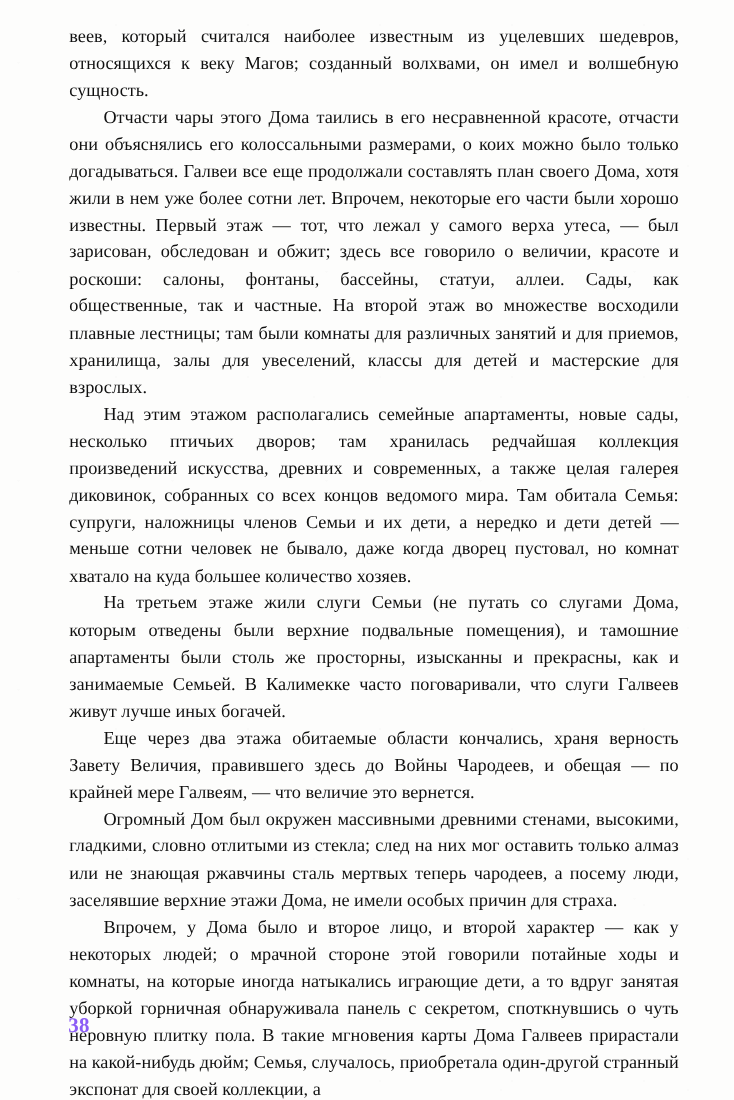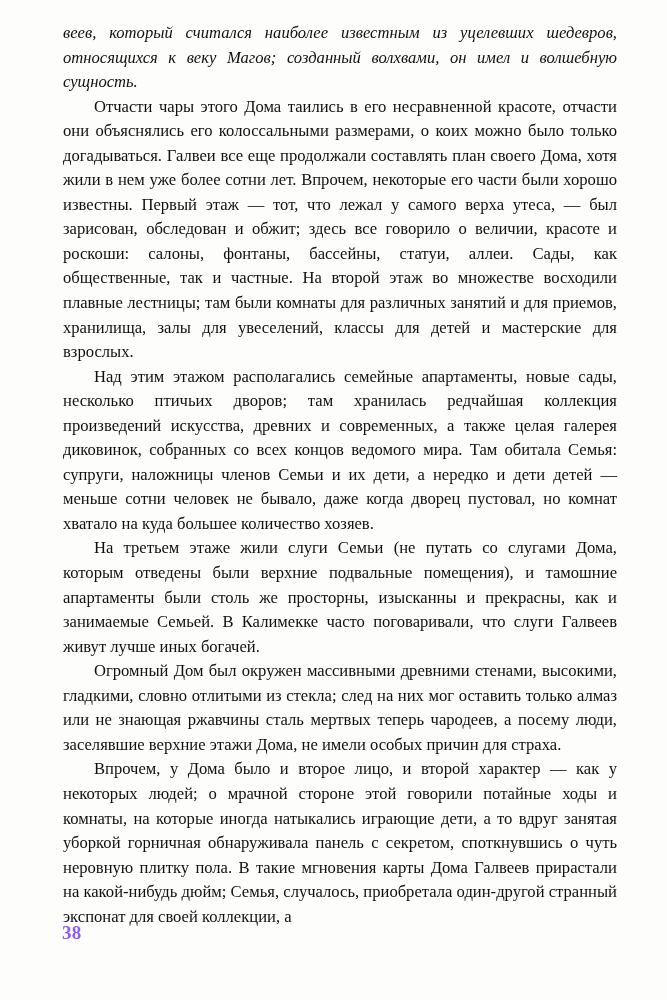--- a/index.html
+++ b/index.html
@@ -49,21 +49,20 @@
 
   .para {
     margin: 0;
     text-indent: 31px;
     text-align: justify;
     hyphens: manual;
   }
 
   .para.first {
     text-indent: 0;
-    font-style: italic;
   }
 
   
   .para.last-para {
     position: relative;
   }
 
   #folio {
     position: absolute;
     left: 62px;
@@ -83,20 +82,21 @@
   <div id="text-block">
 
     <p class="para first">веев, который считался наиболее известным из уцелевших шедевров, относящихся к веку Магов; созданный волхвами, он имел и волшебную сущность.</p>
 
     <p class="para">Отчасти чары этого Дома таились в его несравненной красоте, отчасти они объяснялись его колоссальными размерами, о коих можно было только догадываться. Галвеи все еще продолжали составлять план своего Дома, хотя жили в нем уже более сотни лет. Впрочем, некоторые его части были хорошо известны. Первый этаж — тот, что лежал у самого верха утеса, — был зарисован, обследован и обжит; здесь все говорило о величии, красоте и роскоши: салоны, фонтаны, бассейны, статуи, аллеи. Сады, как общественные, так и частные. На второй этаж во множестве восходили плавные лестницы; там были комнаты для различных занятий и для приемов, хранилища, залы для увеселений, классы для детей и мастерские для взрослых.</p>
 
     <p class="para">Над этим этажом располагались семейные апартаменты, новые сады, несколько птичьих дворов; там хранилась редчайшая коллекция произведений искусства, древних и современных, а также целая галерея диковинок, собранных со всех концов ведомого мира. Там обитала Семья: супруги, наложницы членов Семьи и их дети, а нередко и дети детей — меньше сотни человек не бывало, даже когда дворец пустовал, но комнат хватало на куда большее количество хозяев.</p>
 
     <p class="para">На третьем этаже жили слуги Семьи (не путать со слугами Дома, которым отведены были верхние подвальные помещения), и тамошние апартаменты были столь же просторны, изысканны и прекрасны, как и занимаемые Семьей. В Калимекке часто поговаривали, что слуги Галвеев живут лучше иных богачей.</p>
 
+    <p class="para">Еще через два этажа обитаемые области кончались, храня верность Завету Величия, правившего здесь до Войны Чародеев, и обещая — по крайней мере Галвеям, — что величие это вернется.</p>
 
     <p class="para">Огромный Дом был окружен массивными древними стенами, высокими, гладкими, словно отлитыми из стекла; след на них мог оставить только алмаз или не знающая ржавчины сталь мертвых теперь чародеев, а посему люди, заселявшие верхние этажи Дома, не имели особых причин для страха.</p>
 
     <p class="para last-para">Впрочем, у Дома было и второе лицо, и второй характер — как у некоторых людей; о мрачной стороне этой говорили потайные ходы и комнаты, на которые иногда натыкались играющие дети, а то вдруг занятая уборкой горничная обнаруживала панель с секретом, споткнувшись о чуть неровную плитку пола. В такие мгновения карты Дома Галвеев прирастали на какой-нибудь дюйм; Семья, случалось, приобретала один-другой странный экспонат для своей коллекции, а</p>
 
   </div>
 
   <div id="folio">38</div>
 
 </div>

